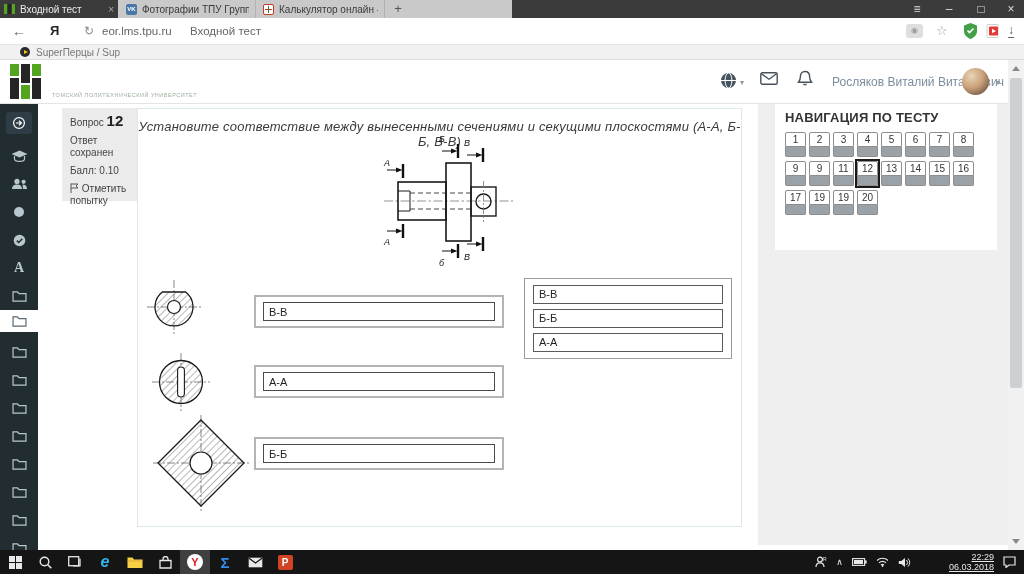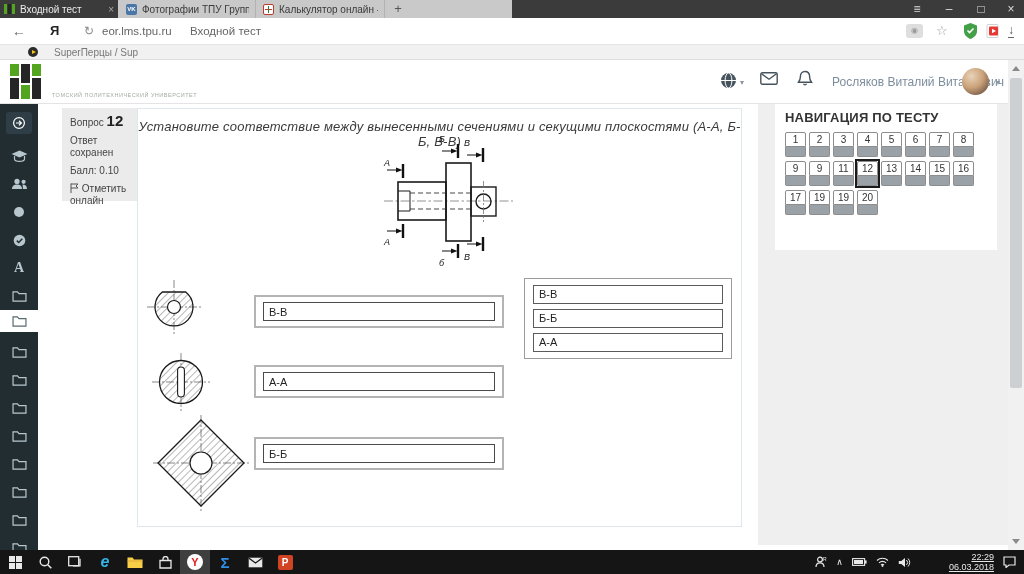--- a/index.html
+++ b/index.html
@@ -27,21 +27,21 @@
 
   
   #addressbar{left:0;top:18px;width:1024px;height:27px;background:#fff;border-bottom:1px solid #e6e6e6;}
   #addressbar .glyph{position:absolute;top:0;height:26px;line-height:26px;color:#666;}
   .urltext{font-size:11.5px;color:#2b2b2b;}
   .pagetitletext{font-size:11.5px;color:#555;}
   .extbox{position:absolute;left:906px;top:6px;width:17px;height:14px;background:#dedede;border-radius:3px;color:#9a9a9a;font-size:8px;text-align:center;line-height:14px;}
   .dl{border-bottom:1.5px solid #666;padding-bottom:0px;}
 
   
-  #bookmarksbar{left:0;top:45px;width:1024px;height:15px;background:#f1f1f1;border-bottom:1px solid #dddddd;display:flex;align-items:center;padding-left:28px;gap:16px;}
+  #bookmarksbar{left:0;top:45px;width:1024px;height:15px;background:#f1f1f1;border-bottom:1px solid #dddddd;display:flex;align-items:center;padding-left:20px;gap:6px;}
   .playicon{width:10px;height:10px;border-radius:50%;background:#2b2b2b;position:relative;flex:0 0 auto;}
   .playicon:before{content:"";position:absolute;left:3.5px;top:2.5px;border-left:4px solid #f5c518;border-top:2.5px solid transparent;border-bottom:2.5px solid transparent;}
   .bmlabel{font-size:10px;color:#777;}
 
   
   #pageheader{left:0;top:60px;width:1024px;height:44px;background:#fff;border-bottom:1px solid #e4e4e4;}
   .tpulogo{position:absolute;left:10px;top:4px;display:flex;gap:2px;height:35px;}
   .tpulogo .col{display:flex;flex-direction:column;gap:2px;width:9px;}
   .g{background:#53a41f;} .k{background:#252525;}
   .instname{position:absolute;left:52px;top:6px;font-size:11px;font-weight:bold;color:#333;line-height:12px;}
@@ -322,21 +322,21 @@
 
   <div id="qinfo" class="abs">
     <div class="row"><span>Вопрос</span>
       <span class="qnum">12</span></div>
     <div class="row">Ответ сохранен</div>
     <div class="row">Балл: 0.10</div>
     <div class="flagrow">
       <svg width="9" height="10" viewBox="0 0 9 10" style="display:inline-block;vertical-align:-1px;">
           <path d="M1 0.5 V10 M1 1 h7 l-2 2 2 2 h-7" stroke="#555" stroke-width="1" fill="none"></path>
         </svg>
-      <span>Отметить онлайн</span>
+      <span>Отметить попытку</span>
     </div>
   </div>
 
   <div id="mainpanel" class="abs">
     <div class="qtext">Установите соответствие между вынесенными сечениями и секущими плоскостями (А-А, Б-Б, В-В)</div>
 
     <div class="drawwrap">
       <svg width="140" height="142" viewBox="0 0 140 142">
 
         <line x1="8" y1="72" x2="137" y2="72" stroke="#777" stroke-width="0.8" stroke-dasharray="9 2.5 2.5 2.5"></line>

